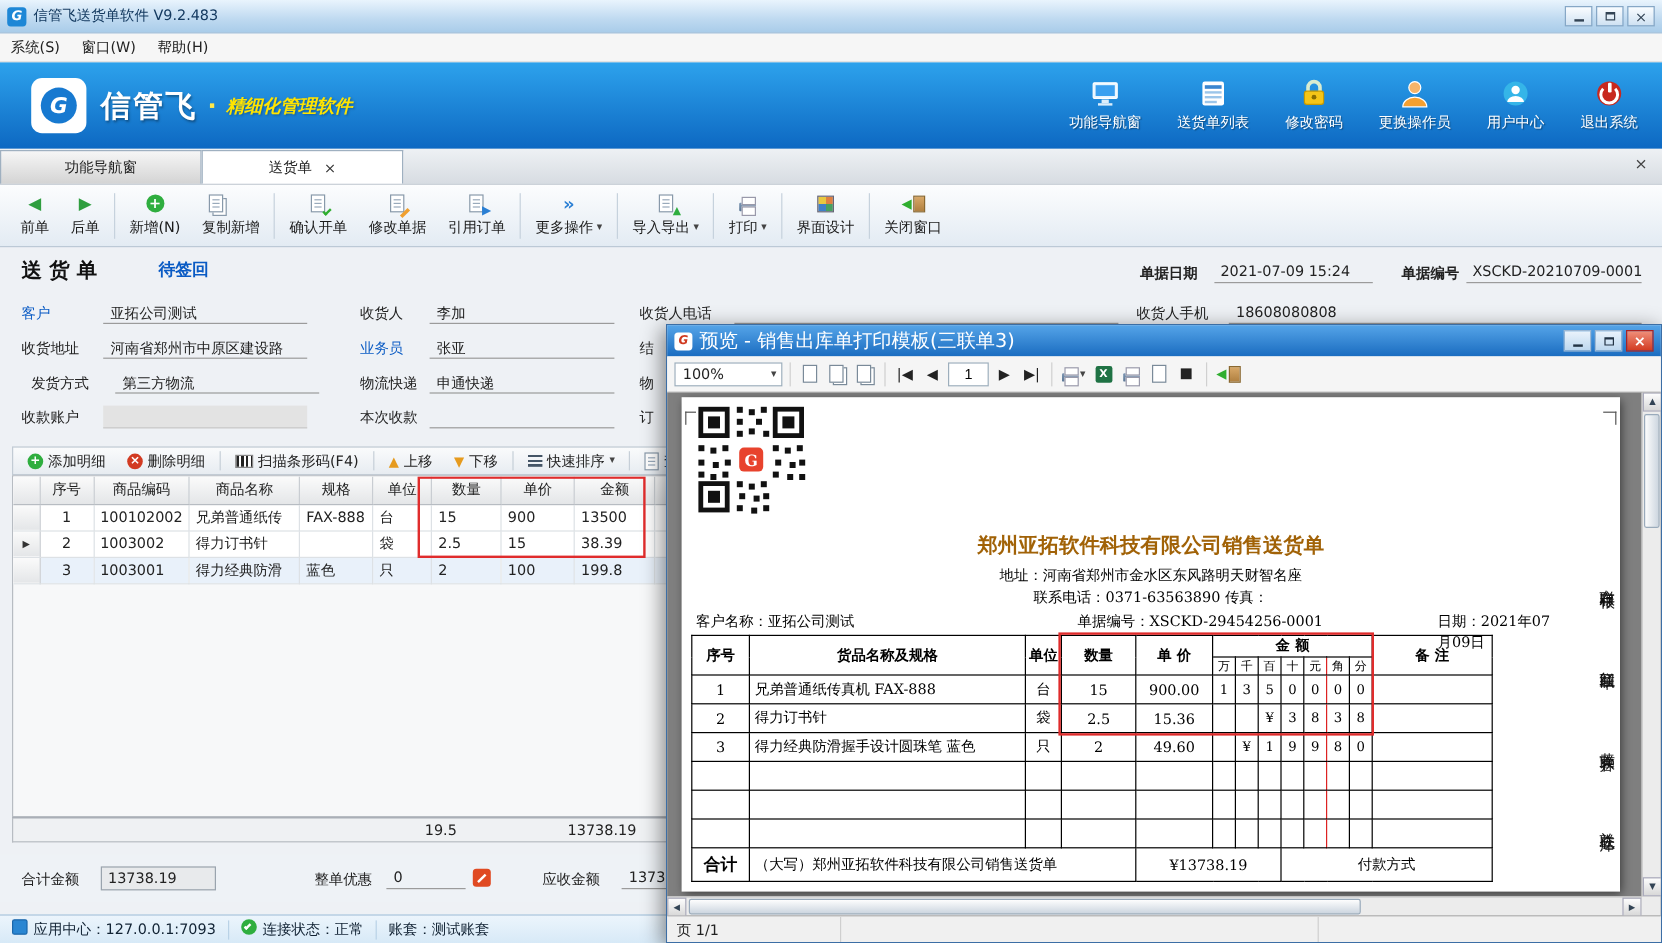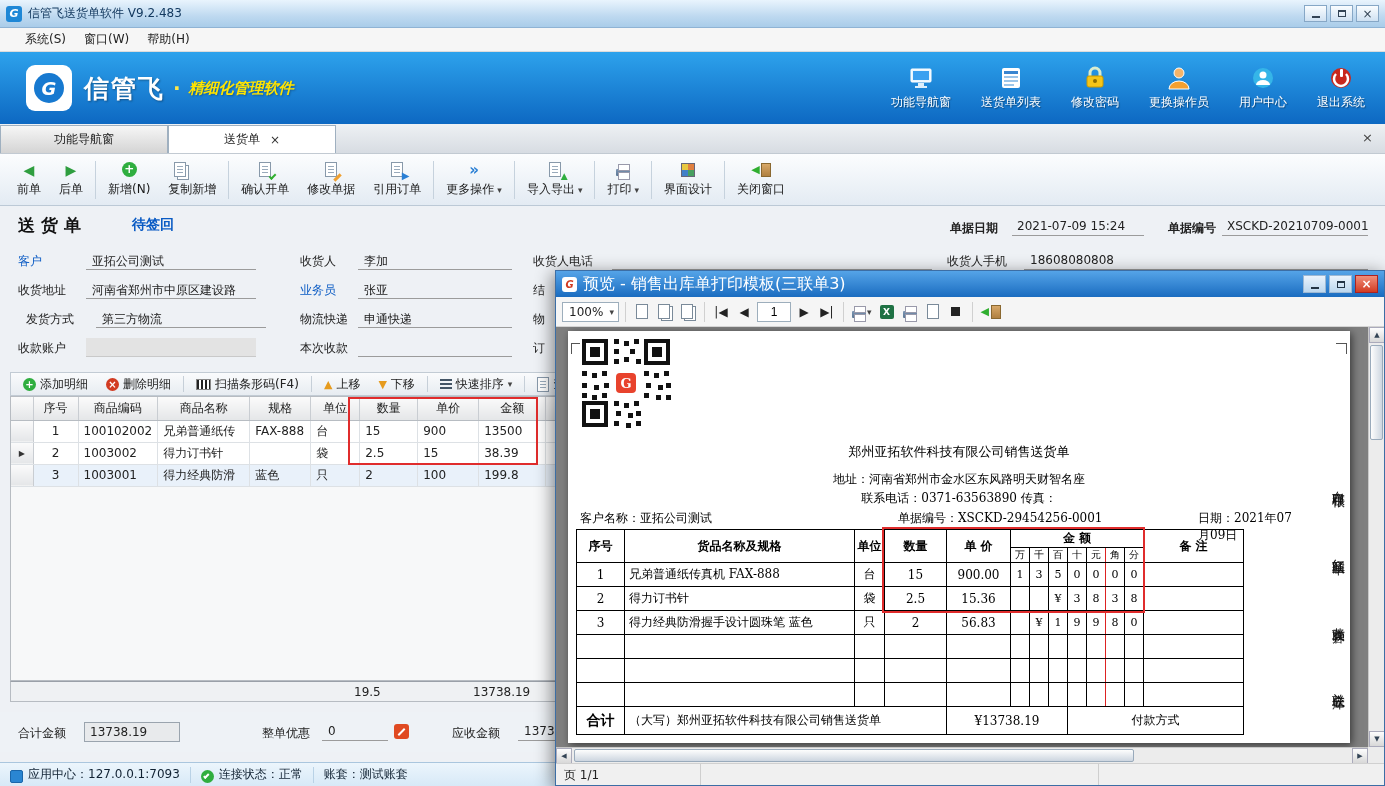--- a/index.html
+++ b/index.html
@@ -10,21 +10,21 @@
   .titlebar { position:absolute; left:0; top:0; width:100%; height:28px; background:linear-gradient(#e9f4fd,#bed9f0 60%,#a9cce9); border-bottom:1px solid #8fb3d4; display:flex; align-items:center; padding:0 6px; z-index:5;}
   .app-ico { width:16px; height:16px; border-radius:3px; background:#1e87d6; color:#fff; font-weight:bold; font-style:italic; font-size:11px; display:flex; align-items:center; justify-content:center; }
   .app-ico::after { content:"G"; }
   .titlebar .t { margin-left:6px; color:#143a60; }
   .winbtns { margin-left:auto; display:flex; gap:3px; }
   .wbtn { width:23px; height:17px; border:1px solid #86a7c6; background:linear-gradient(#fafdff,#cfe1f2); display:flex; align-items:center; justify-content:center; font-size:12px; color:#345; }
   .maxglyph { width:8px; height:7px; border:1px solid #345; border-top-width:2px; }
   .minglyph { width:8px; height:2px; background:#345; margin-top:7px; }
 
   
-  .menubar { position:absolute; left:0; top:28px; width:100%; height:24px; background:#f6f6f6; border-bottom:1px solid #dcdcdc; display:flex; align-items:center; padding-left:16px; z-index:5;}
+  .menubar { position:absolute; left:0; top:28px; width:100%; height:24px; background:#f6f6f6; border-bottom:1px solid #dcdcdc; display:flex; align-items:center; padding-left:0; z-index:5;}
   .menu-item { padding:3px 9px; }
 
   
   .banner { position:absolute; left:0; top:52px; width:100%; height:72px; background:linear-gradient(180deg,#2da2ec,#0d68c2); display:flex; align-items:center; z-index:5;}
   .logo { width:46px; height:46px; margin-left:26px; background:#fff; border-radius:9px; display:flex; align-items:center; justify-content:center; }
   .logo-mark { width:30px; height:30px; border-radius:50%; background:#1779d0; color:#fff; font-weight:bold; font-style:italic; font-size:18px; display:flex; align-items:center; justify-content:center; }
   .logo-mark::after { content:"G"; }
   .brand { color:#fff; font-size:25px; font-weight:bold; margin-left:12px; letter-spacing:2px; text-shadow:1px 1px 2px rgba(0,0,0,.35); }
   .bsep { color:#ffe84a; font-size:20px; font-weight:bold; margin:0 8px; }
   .slogan { color:#ffe400; font-size:15px; font-weight:bold; font-style:italic; text-shadow:1px 1px 2px rgba(0,0,0,.3); }
@@ -105,21 +105,21 @@
   
   .bottom-panel { position:absolute; left:0; top:712px; width:100%; height:40px; background:#eef2f6; }
   .bp-label { position:absolute; top:13px; font-size:12px; }
   .bp-box { position:absolute; left:84px; top:10px; width:96px; height:20px; background:#e8eaec; border:1px solid #9aa4ae; padding:2px 5px; font-size:12px; }
   .bp-uf { position:absolute; top:10px; height:19px; border-bottom:1px solid #9b9b9b; padding:2px 6px 0; font-size:12px; }
   .bp-edit-ic { position:absolute; left:394px; top:12px; width:15px; height:15px; background:#e04a22; border-radius:3px; display:flex; align-items:center; justify-content:center; }
   .bp-edit-ic i { width:9px; height:2px; background:#fff; transform:rotate(-45deg); display:block; }
 
   
   .statusbar { position:absolute; left:0; top:762px; width:100%; height:24px; background:linear-gradient(#ecf5fc,#d7e9f7); border-top:1px solid #aac6de; display:flex; align-items:center; }
-  .sb-item { display:flex; align-items:flex-end; gap:5px; padding:0 10px; font-size:12px; color:#123; }
+  .sb-item { display:flex; align-items:flex-start; gap:5px; padding:0 10px; font-size:12px; color:#123; }
   .sb-sep { width:1px; height:16px; background:#b9d2e6; }
   .sb-app-ic { width:13px; height:13px; border-radius:2px; background:#2a86d2; border:1px solid #1a66aa; }
   .sb-ok { width:13px; height:13px; border-radius:50%; background:#2fae3f; display:flex; align-items:center; justify-content:center; }
   .sb-ok i { width:6px; height:3px; border-left:2px solid #fff; border-bottom:2px solid #fff; transform:rotate(-45deg) translateY(-1px); display:block; }
 
   
   .preview { position:absolute; left:555px; top:270px; width:830px; height:516px; background:#f2f2f2; border:1px solid #3c6ea5; box-shadow:-3px 3px 16px rgba(0,0,0,.45); z-index:50; }
   .pv-title { height:26px; background:linear-gradient(#55a4e8,#1a6cc0); display:flex; align-items:center; padding:0 6px; gap:6px; }
   .pv-title .t { color:#fff; font-size:16px; }
   .pv-ico { width:15px; height:15px; background:#fff; border-radius:3px; display:flex; align-items:center; justify-content:center; color:#d03a20; font-weight:bold; font-style:italic; font-size:10px; }
@@ -147,21 +147,21 @@
   .hthumb { position:absolute; top:1px; bottom:1px; left:18px; width:560px; background:linear-gradient(#fdfdfd,#cdd6e0); border:1px solid #9ab; border-radius:2px; }
   .corner { position:absolute; right:0; bottom:0; width:16px; height:16px; background:#ececec; }
   .pv-status { height:22px; background:#f0f0f0; border-top:1px solid #d0d0d0; display:flex; }
   .pv-panel { border-right:1px solid #cfcfcf; padding:3px 8px; font-size:12px; color:#222; }
 
   
   .page { position:absolute; left:12px; top:4px; width:782px; height:412px; background:#fff; box-shadow:2px 2px 8px rgba(0,0,0,.55); font-family:"DejaVu Serif","Liberation Serif",serif; }
   .crop-tl { position:absolute; left:3px; top:12px; width:11px; height:11px; border-left:1px solid #555; border-top:1px solid #555; }
   .crop-tr { position:absolute; right:3px; top:12px; width:11px; height:11px; border-right:1px solid #555; border-top:1px solid #555; }
   .qr { position:absolute; left:12px; top:6px; }
-  .pg-title { position:absolute; left:0; top:112px; width:100%; text-align:center; font-size:13px; font-weight:normal; color:#000000; }
+  .pg-title { position:absolute; left:0; top:112px; width:100%; text-align:center; font-size:17px; font-weight:bold; color:#a16207; }
   .pg-addr { position:absolute; left:0; top:140px; width:100%; text-align:center; font-size:12px; color:#000; }
   .pg-contact { position:absolute; left:0; top:159px; width:100%; text-align:center; font-size:12px; color:#000; }
   .pg-info { position:absolute; left:12px; top:179px; width:720px; display:flex; font-size:12px; color:#000; }
   .pg-info .i1 { width:318px; } .pg-info .i2 { width:300px; } .pg-info .i3 { flex:1; }
   .doc-table { border-collapse:collapse; table-layout:fixed; position:absolute; left:8px; top:198px; font-size:12px; color:#000; }
   .doc-table td { border:1px solid #000; padding:0 2px; white-space:nowrap; overflow:hidden; text-align:center; }
   .doc-table tr.h1 td { height:18px; font-weight:bold; }
   .doc-table tr.h2 td { height:15px; font-size:10px; padding:0; }
   .doc-table tr.dr td { height:24px; }
   .doc-table tr.ft td { height:28px; }
@@ -558,21 +558,21 @@
       <span class="pvb">
           <span class="maxglyph"></span>
         </span>
       <span class="pvb close">
           <span>×</span>
         </span>
     </div>
   </div>
 
   <div class="pv-toolbar">
-    <div class="combo" style="width:57px">
+    <div class="combo" style="width:90px">
       <span>100%</span>
       <span class="caret">▾</span>
     </div>
     <span class="pv-sep"></span>
     <span class="pvt-btn">
         <span class="page-ic"></span>
       </span>
     <span class="pvt-btn">
         <span class="page-ic s2"></span>
       </span>
@@ -750,21 +750,21 @@
           <td class="dg rr">8</td>
           <td class="dg">3</td>
           <td class="dg">8</td>
           <td></td>
         </tr>
         <tr class="dr">
           <td>3</td>
           <td class="lft">得力经典防滑握手设计圆珠笔 蓝色</td>
           <td>只</td>
           <td>2</td>
-          <td>56.83</td>
+          <td>49.60</td>
           <td class="dg"></td>
           <td class="dg">¥</td>
           <td class="dg">1</td>
           <td class="dg">9</td>
           <td class="dg rr">9</td>
           <td class="dg">8</td>
           <td class="dg">0</td>
           <td></td>
         </tr>
         <tr class="dr">

